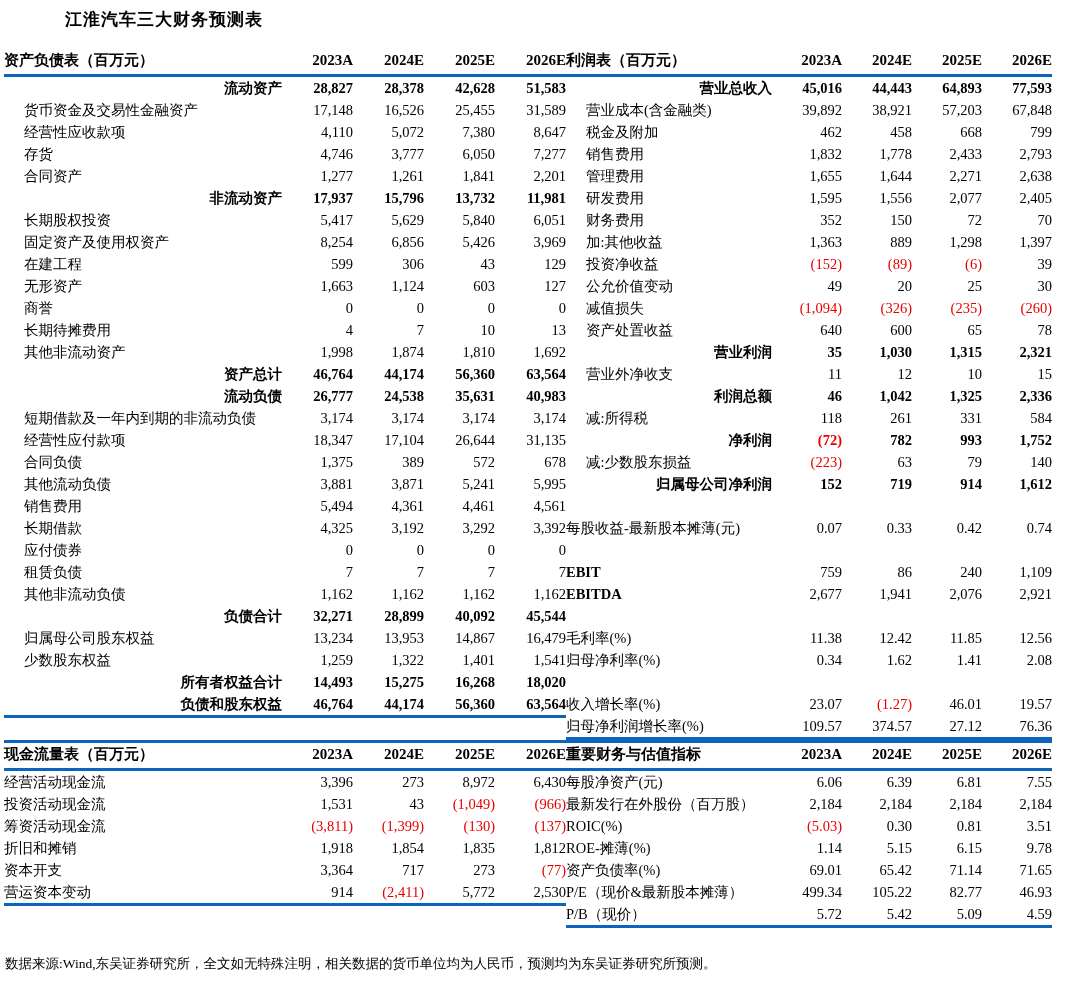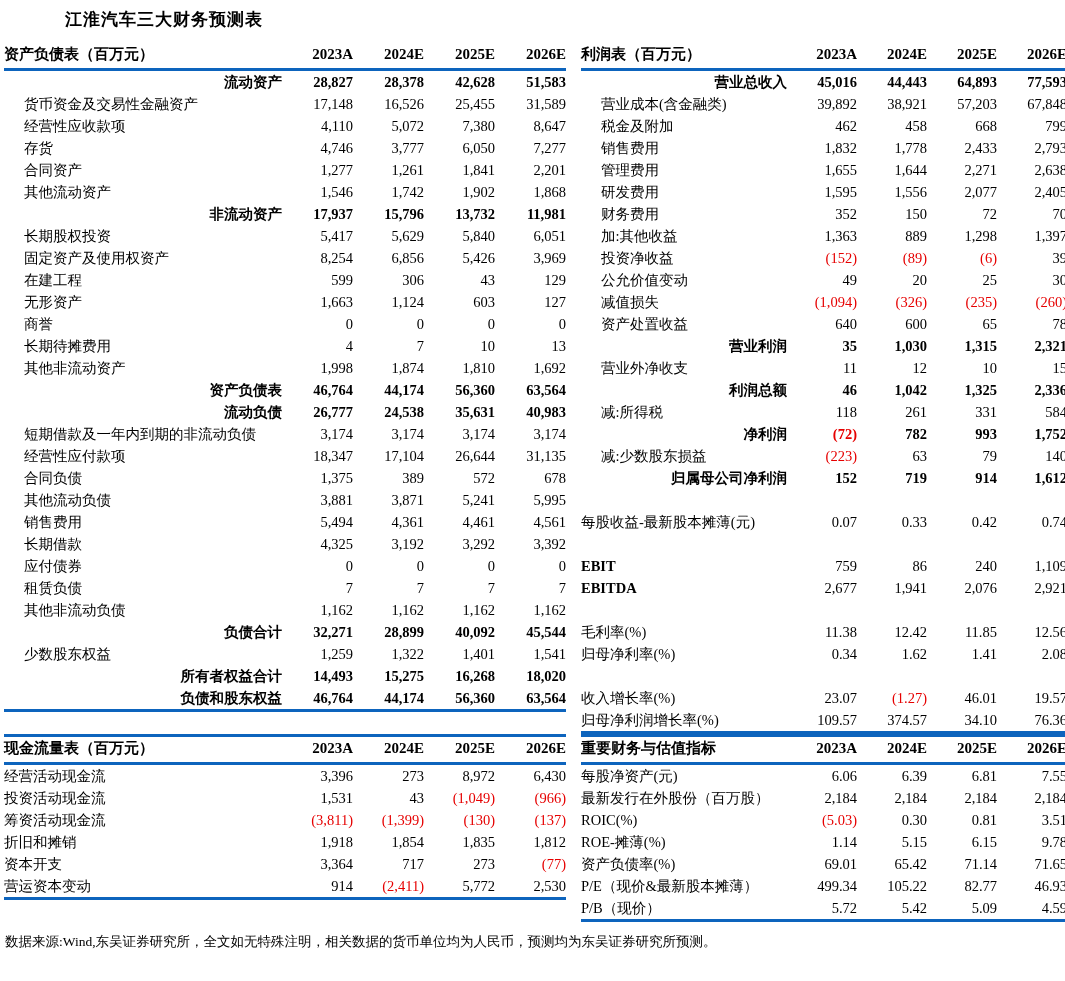--- a/index.html
+++ b/index.html
@@ -8,25 +8,25 @@
   }
   html,body{margin:0;padding:0;background:#ffffff;}
   body{
     width:1065px;height:981px;box-sizing:border-box;
     padding:8px 5px 0 4px;
     font-family:"Liberation Serif","DejaVu Serif",serif;
     color:#000;
   }
   .title{
     font-size:17px;font-weight:bold;
-    margin:0 0 12px 61px;
+    margin:0 0 18px 61px;
     letter-spacing:1px;
   }
   .tables-row{
-    display:flex;gap:15px;align-items:flex-start;
+    display:flex;gap:0;align-items:flex-start;
   }
   .tables-row.bottom{}
   table.fin{
     border-collapse:collapse;table-layout:fixed;
     font-size:14.5px;
     border-bottom:3px solid var(--accent);
   }
   table.fin.left{width:562px;flex:0 0 562px;}
   table.fin.right{width:486px;flex:0 0 486px;}
   table.fin.topline{border-top:3px solid var(--accent);}
@@ -43,21 +43,21 @@
     white-space:nowrap;overflow:hidden;
   }
   table.fin td.label{text-align:left;}
   table.fin td.num{text-align:right;}
   table.fin tr.indent td.label{padding-left:20px;}
   table.fin tr.bold td{font-weight:bold;text-align:right;}
   table.fin tr.boldlabel td.label{font-weight:bold;}
   table.fin td.neg{color:var(--negative);}
   table.fin tr.spacer td{height:22px;line-height:22px;}
   .footer{
-    margin-top:11px;
+    margin-top:27px;
     font-size:13.5px;
     padding-left:1px;
     white-space:nowrap;
   }
 </style>
 </head>
 <body>
 
 <div class="page">
   <div class="title">江淮汽车三大财务预测表</div>
@@ -109,27 +109,20 @@
             <td class="num">6,050</td>
             <td class="num">7,277</td>
           </tr>
           <tr class="indent">
             <td class="label">合同资产</td>
             <td class="num">1,277</td>
             <td class="num">1,261</td>
             <td class="num">1,841</td>
             <td class="num">2,201</td>
           </tr>
-          <tr class="indent">
-            <td class="label">其他流动资产</td>
-            <td class="num">1,546</td>
-            <td class="num">1,742</td>
-            <td class="num">1,902</td>
-            <td class="num">1,868</td>
-          </tr>
           <tr class="bold">
             <td class="label">非流动资产</td>
             <td class="num">17,937</td>
             <td class="num">15,796</td>
             <td class="num">13,732</td>
             <td class="num">11,981</td>
           </tr>
           <tr class="indent">
             <td class="label">长期股权投资</td>
             <td class="num">5,417</td>
@@ -173,21 +166,21 @@
             <td class="num">13</td>
           </tr>
           <tr class="indent">
             <td class="label">其他非流动资产</td>
             <td class="num">1,998</td>
             <td class="num">1,874</td>
             <td class="num">1,810</td>
             <td class="num">1,692</td>
           </tr>
           <tr class="bold">
-            <td class="label">资产负债表</td>
+            <td class="label">资产总计</td>
             <td class="num">46,764</td>
             <td class="num">44,174</td>
             <td class="num">56,360</td>
             <td class="num">63,564</td>
           </tr>
           <tr class="bold">
             <td class="label">流动负债</td>
             <td class="num">26,777</td>
             <td class="num">24,538</td>
             <td class="num">35,631</td>
@@ -255,20 +248,27 @@
             <td class="num">1,162</td>
             <td class="num">1,162</td>
             <td class="num">1,162</td>
           </tr>
           <tr class="bold">
             <td class="label">负债合计</td>
             <td class="num">32,271</td>
             <td class="num">28,899</td>
             <td class="num">40,092</td>
             <td class="num">45,544</td>
+          </tr>
+          <tr class="indent">
+            <td class="label">归属母公司股东权益</td>
+            <td class="num">13,234</td>
+            <td class="num">13,953</td>
+            <td class="num">14,867</td>
+            <td class="num">16,479</td>
           </tr>
           <tr class="indent">
             <td class="label">少数股东权益</td>
             <td class="num">1,259</td>
             <td class="num">1,322</td>
             <td class="num">1,401</td>
             <td class="num">1,541</td>
           </tr>
           <tr class="bold">
             <td class="label">所有者权益合计</td>
@@ -488,21 +488,21 @@
             <td class="label">收入增长率(%)</td>
             <td class="num">23.07</td>
             <td class="num neg">(1.27)</td>
             <td class="num">46.01</td>
             <td class="num">19.57</td>
           </tr>
           <tr>
             <td class="label">归母净利润增长率(%)</td>
             <td class="num">109.57</td>
             <td class="num">374.57</td>
-            <td class="num">34.10</td>
+            <td class="num">27.12</td>
             <td class="num">76.36</td>
           </tr>
         </tbody>
       </table>
   </div>
 
   <div class="tables-row bottom">
     <table class="fin left topline">
         <colgroup>
           <col class="c-label">

